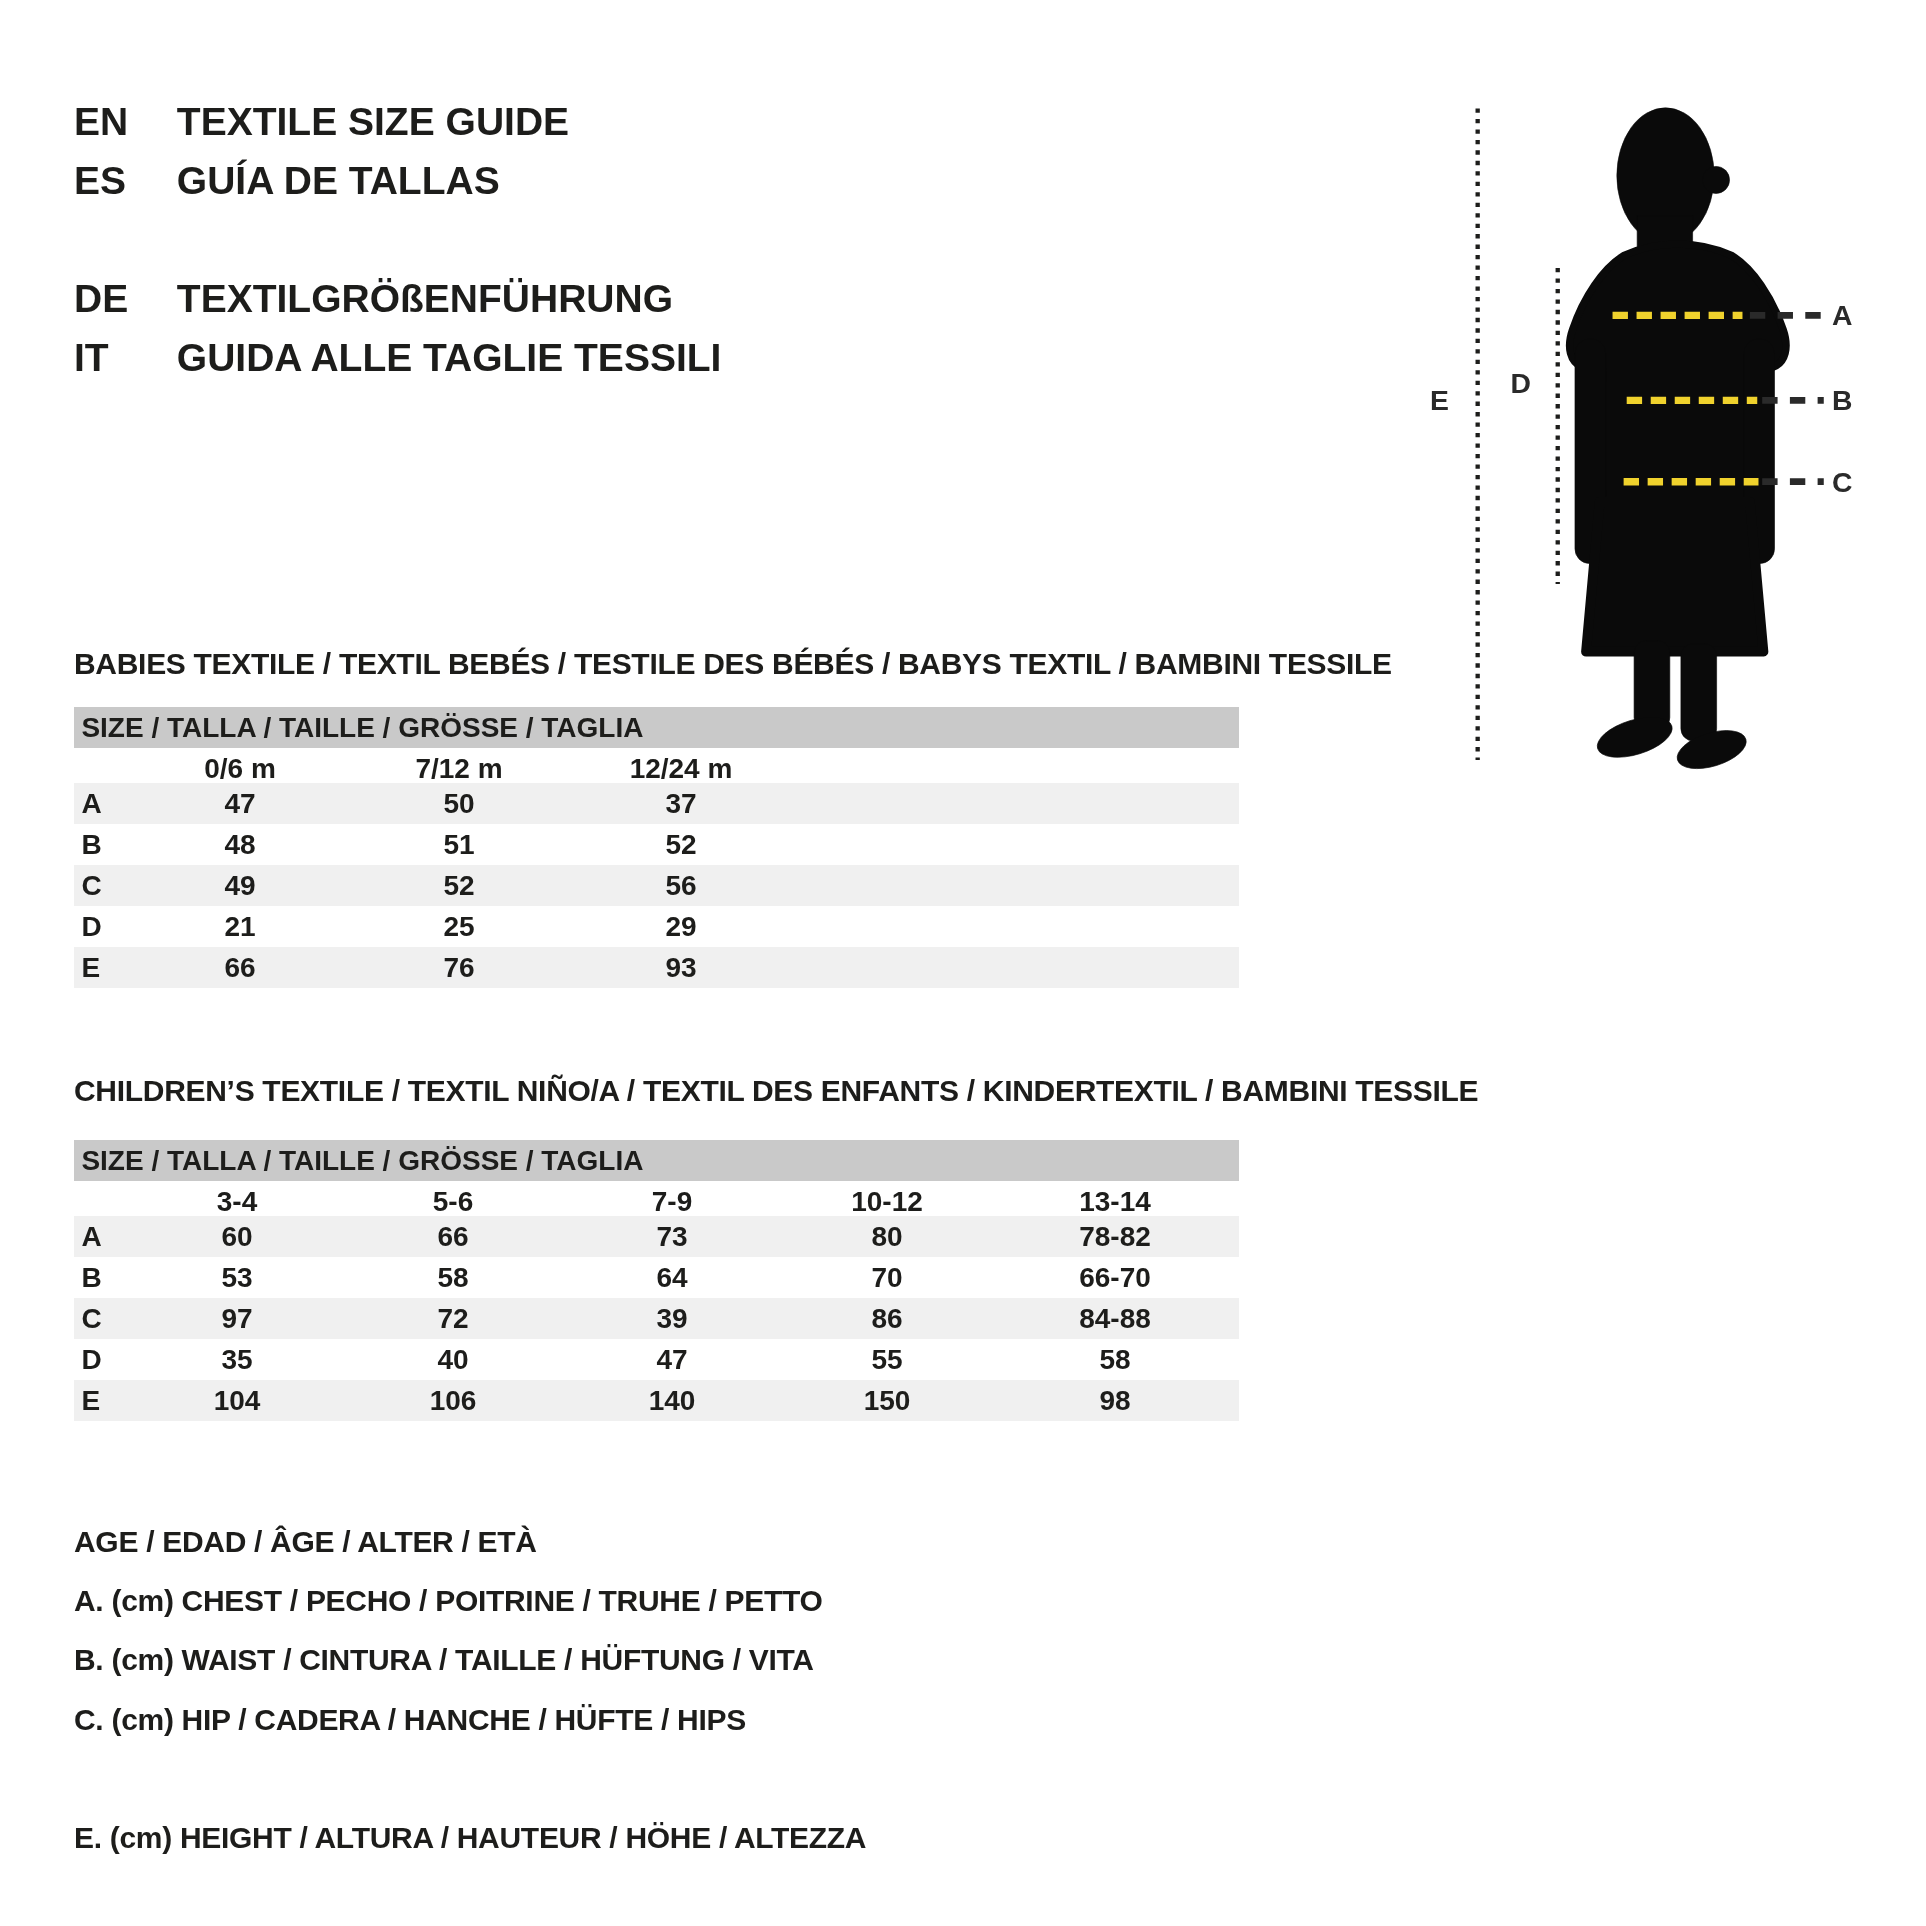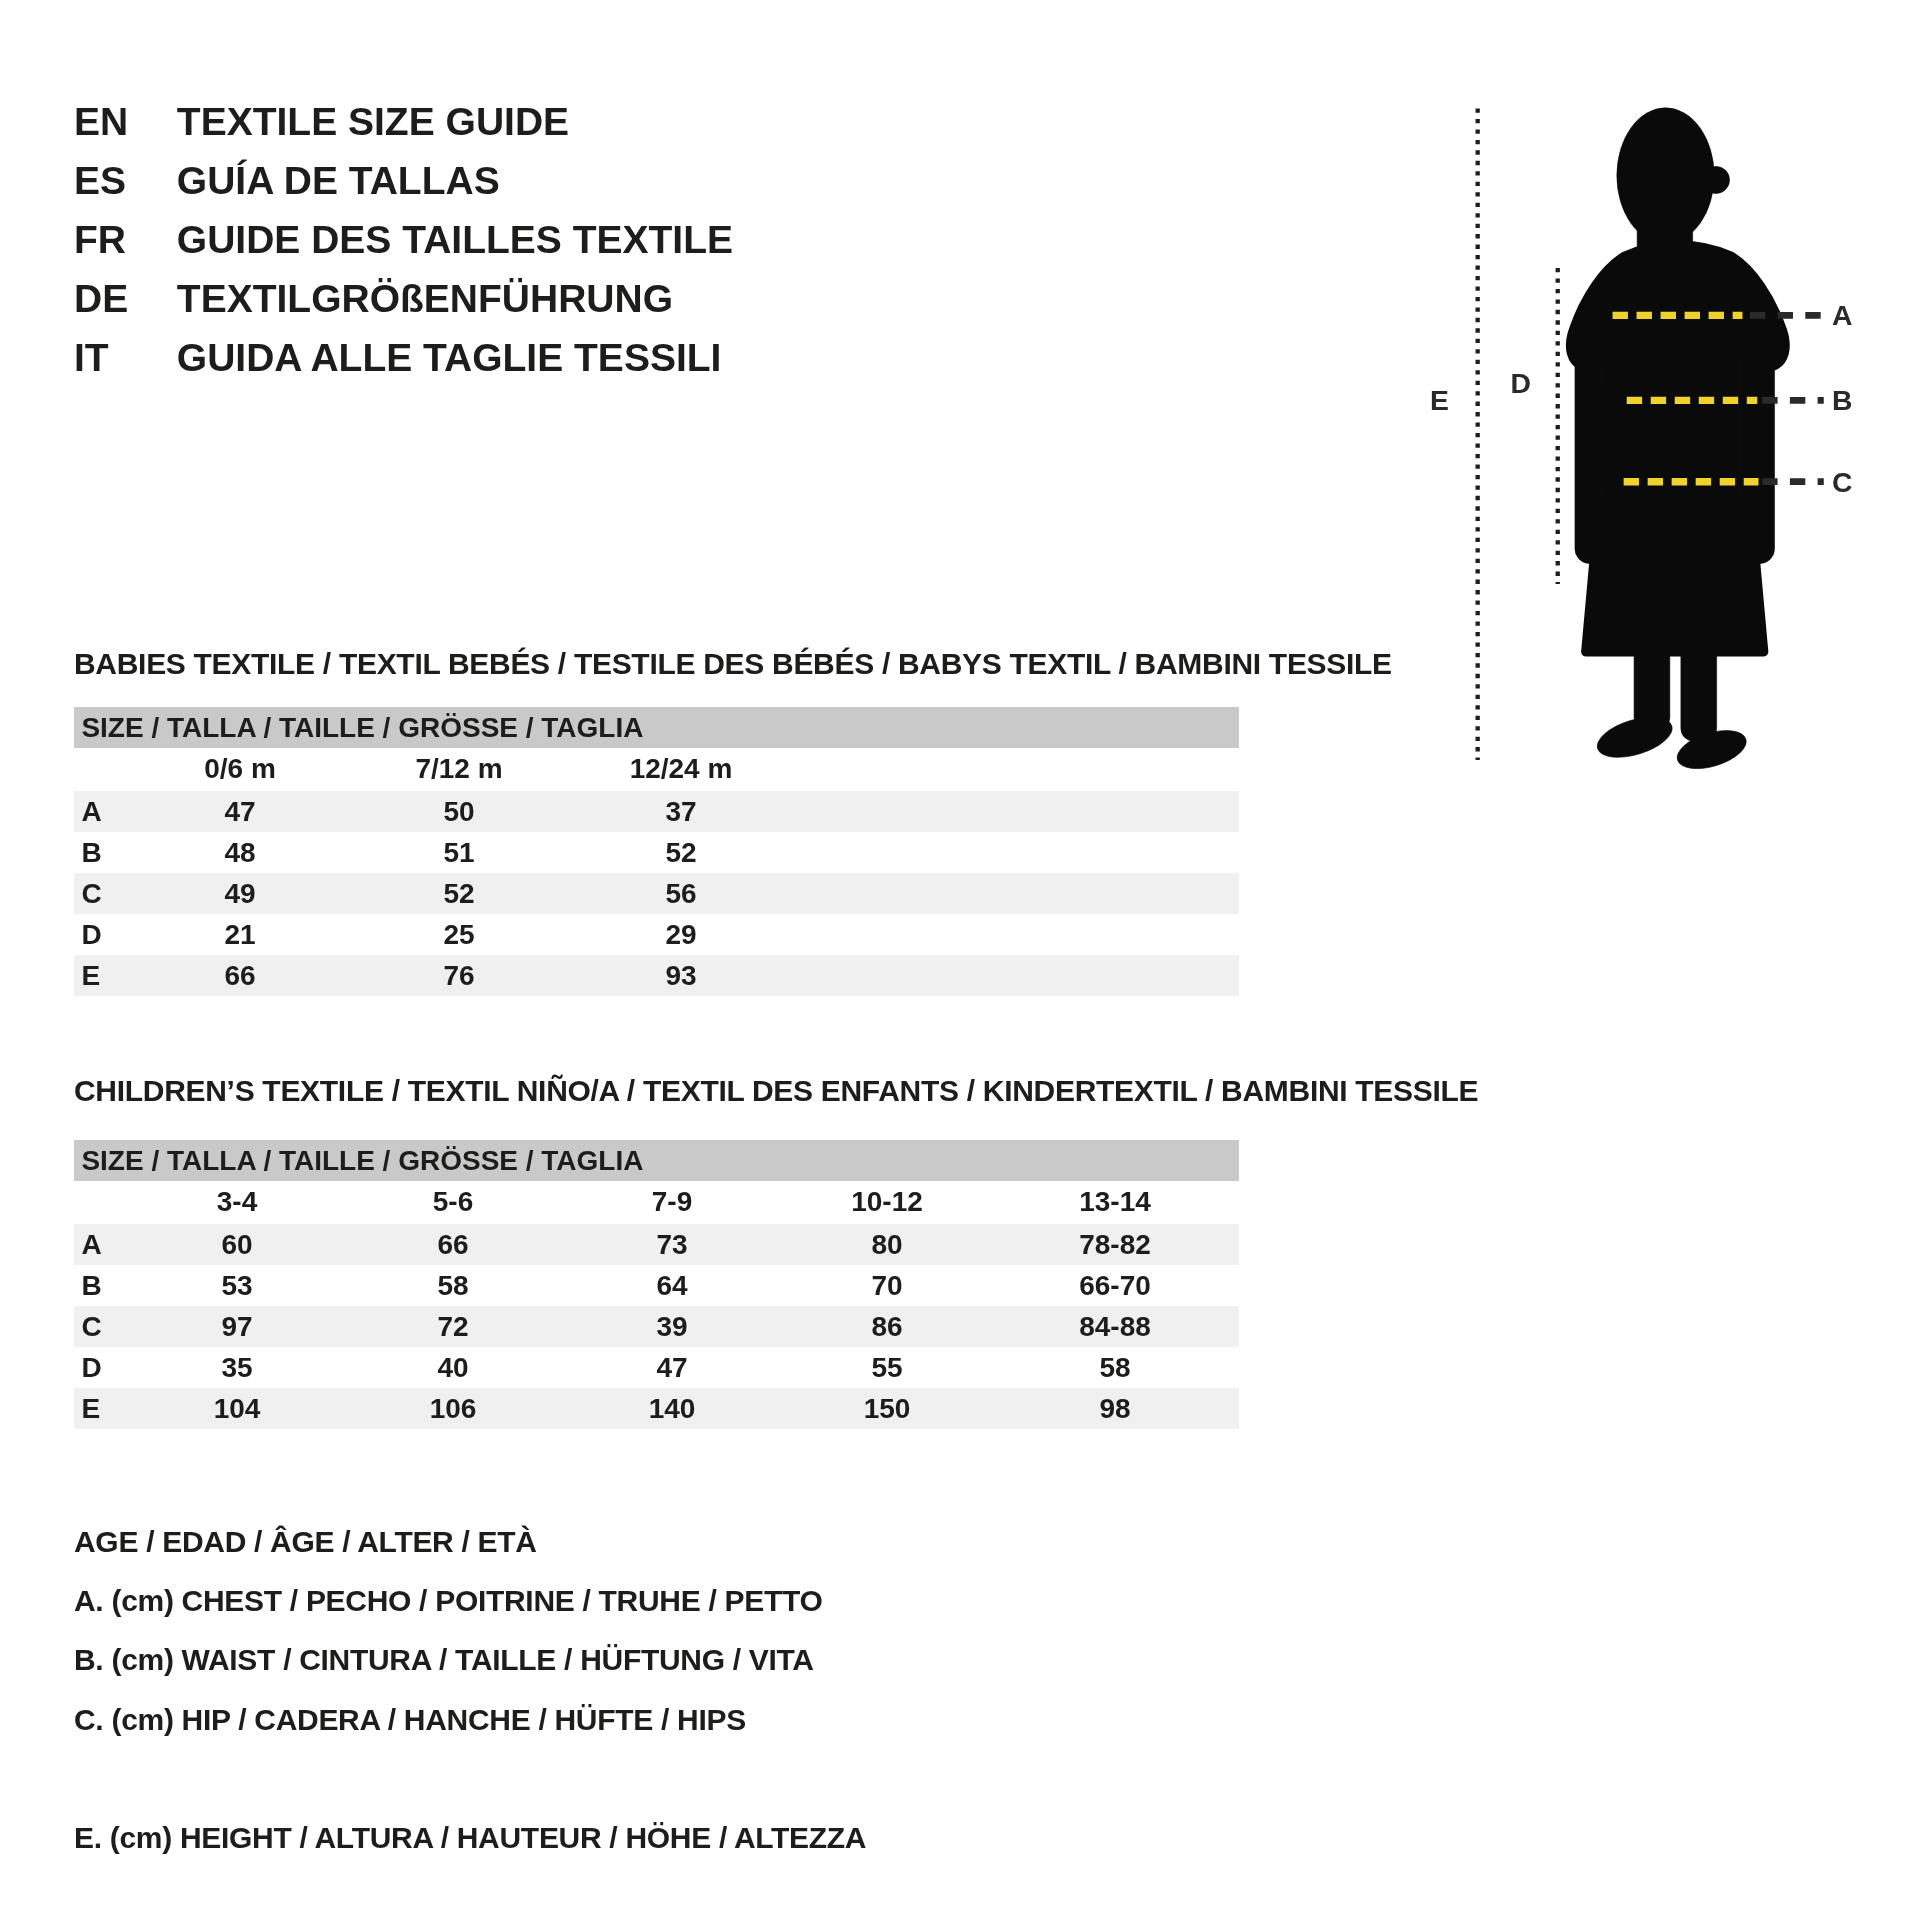--- a/index.html
+++ b/index.html
@@ -11,45 +11,41 @@
     font-weight:bold;
     color:#1d1d1b;
     overflow:hidden;
   }
   .lang-row{position:absolute;left:74px;height:59px;line-height:59px;font-size:39px;white-space:nowrap;}
   .lang-code{display:inline-block;width:92px;}
   .lang-title{display:inline-block;}
   .section-title{position:absolute;left:74px;font-size:30px;line-height:35px;white-space:nowrap;letter-spacing:-0.3px;}
   .size-table{position:absolute;left:74px;width:1165px;}
   .band{height:41px;background:#c9c9c9;display:flex;align-items:center;padding-left:7.4px;box-sizing:border-box;font-size:28px;white-space:nowrap;}
-  .thead{position:relative;height:43px;font-size:28px;}
+  .thead{position:relative;height:35px;font-size:28px;}
   .trow{position:relative;height:41px;font-size:28px;}
   .trow.stripe{background:#f0f0f0;}
   .rlabel{position:absolute;left:7.4px;line-height:41px;}
   .cell{position:absolute;transform:translateX(-50%);line-height:41px;white-space:nowrap;}
   .legend-row{position:absolute;left:74px;height:59px;line-height:59px;font-size:30px;white-space:nowrap;letter-spacing:-0.3px;}
   #figure-svg{position:absolute;left:1405px;top:74px;}
   .fig-label{font-family:"Liberation Sans",sans-serif;font-weight:bold;font-size:46px;fill:#2a2a2a;}
 </style>
 </head>
 <body>
 
 <div id="canvas">
 
   <div class="lang-row" style="top:92px">
     <span class="lang-code">EN</span>
     <span class="lang-title">TEXTILE SIZE GUIDE</span>
   </div>
   <div class="lang-row" style="top:151px">
     <span class="lang-code">ES</span>
     <span class="lang-title">GUÍA DE TALLAS</span>
-  </div>
-  <div class="lang-row" style="top:210px">
-    <span class="lang-code">FR</span>
-    <span class="lang-title">GUIDE DES TAILLES TEXTILE</span>
   </div>
   <div class="lang-row" style="top:269px">
     <span class="lang-code">DE</span>
     <span class="lang-title">TEXTILGRÖßENFÜHRUNG</span>
   </div>
   <div class="lang-row" style="top:328px">
     <span class="lang-code">IT</span>
     <span class="lang-title">GUIDA ALLE TAGLIE TESSILI</span>
   </div>
 

